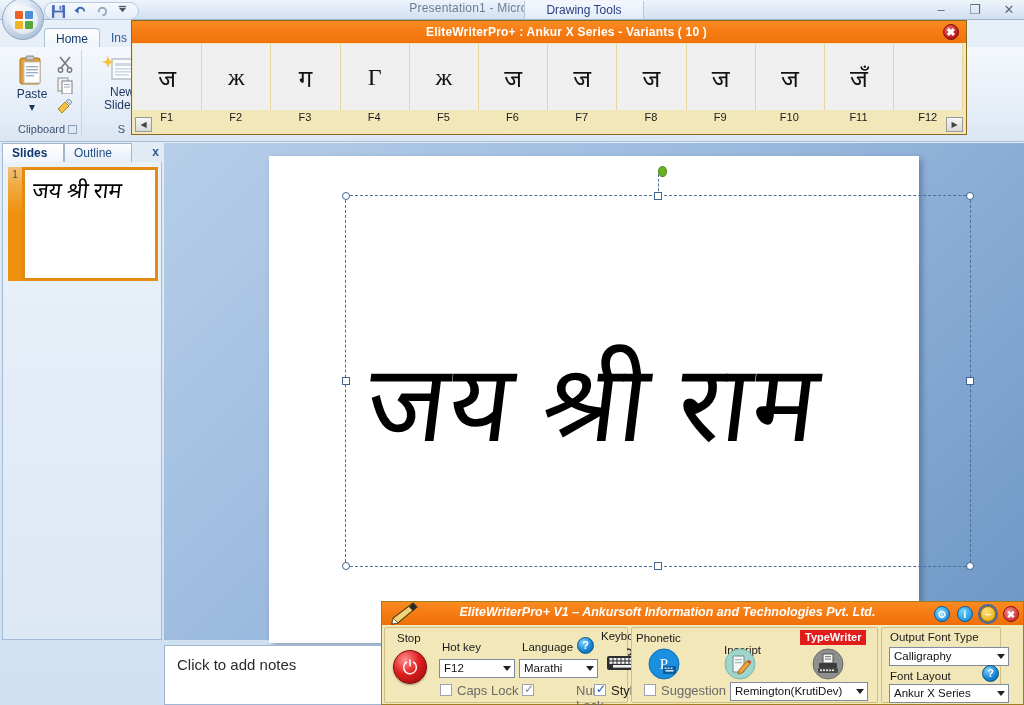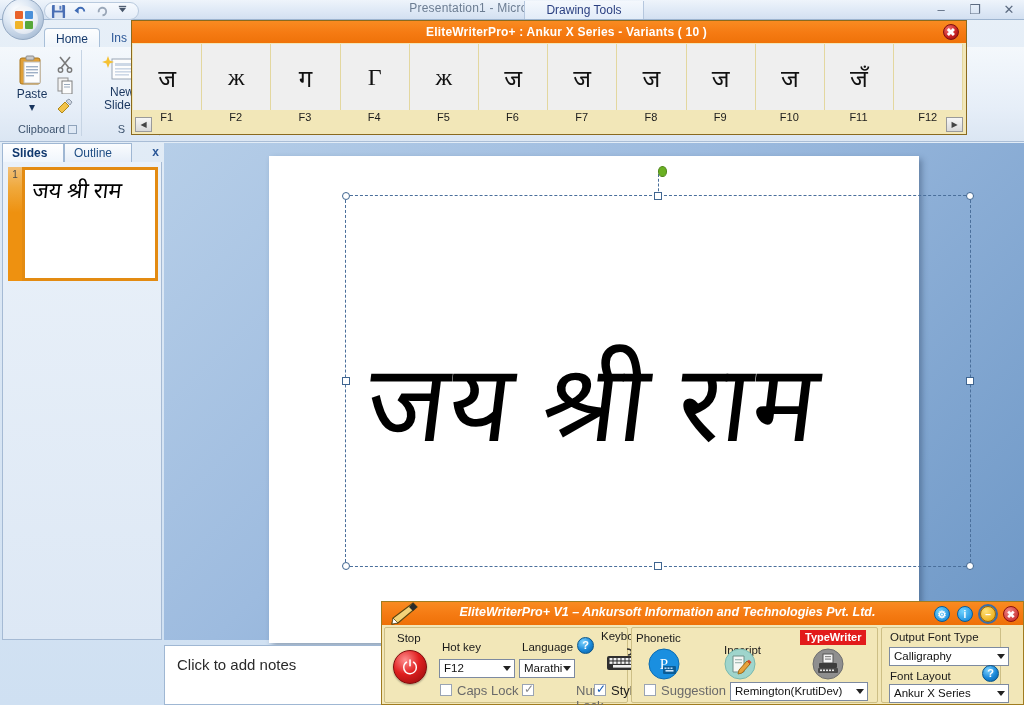--- a/index.html
+++ b/index.html
@@ -476,21 +476,21 @@
         </div>
 
         <div class="cap" style="left:57px; top:13px;">Hot key</div>
         <div class="ew-combo" style="left:54px; top:31px; width:76px;">
           <span>F12</span>
           <span class="arw"></span>
         </div>
 
         <div class="cap" style="left:137px; top:13px;">Language</div>
         <div class="help-b" style="left:192px; top:9px;">?</div>
-        <div class="ew-combo" style="left:134px; top:31px; width:56px;">
+        <div class="ew-combo" style="left:134px; top:31px; width:79px;">
           <span>Marathi</span>
           <span class="arw"></span>
         </div>
 
         <div class="cap" style="left:216px; top:2px;">Keyboard</div>
         <div class="kbd-ico" style="left:218px; top:20px;">
           <svg width="40" height="24" viewBox="0 0 40 24">
             <path d="M24 1 C30 1 30 7 25 7" fill="none" stroke="#2e2e2e" stroke-width="1.6"></path>
             <rect x="4" y="8" width="30" height="14" rx="2" fill="#2e2e2e"></rect>
             <g fill="#f0f0f0">

